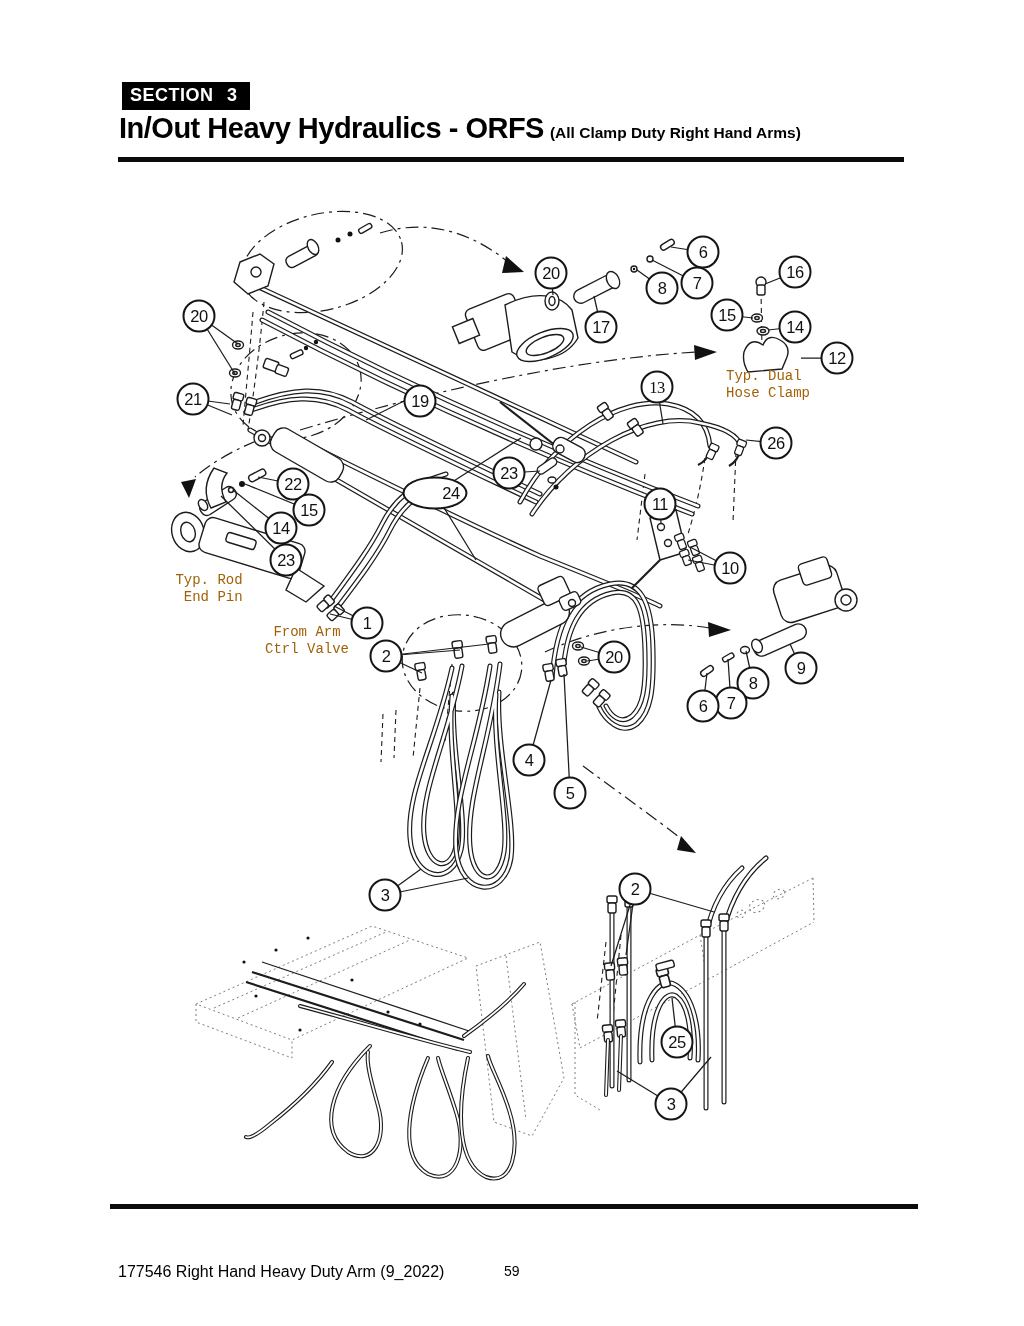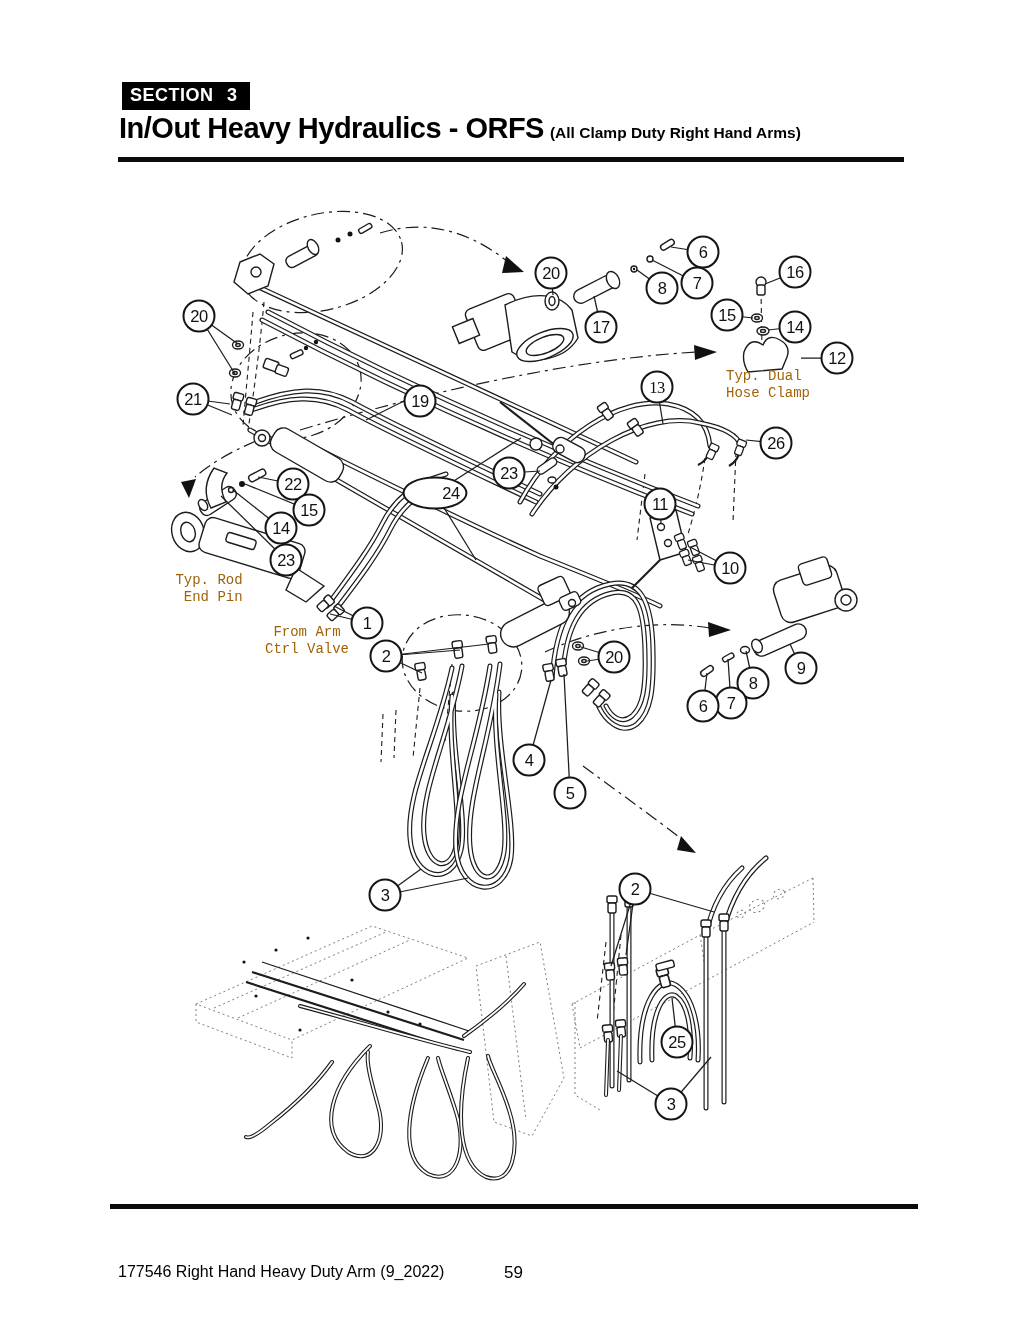--- a/index.html
+++ b/index.html
@@ -15,21 +15,21 @@
     letter-spacing:.5px;
   }
   .title-row{position:absolute;left:119px;top:112px;white-space:nowrap;}
   .title-main{font-size:29px;font-weight:bold;letter-spacing:-.5px;}
   .title-sub{font-size:15.5px;font-weight:bold;margin-left:6px;}
   .rule{position:absolute;background:#0b0b0b;}
   .rule-top{left:118px;top:157px;width:786px;height:4.5px;}
   .rule-bottom{left:110px;top:1204px;width:808px;height:4.5px;}
   
   .footer-left{position:absolute;left:118px;top:1263px;font-size:16px;}
-  .footer-page{position:absolute;left:504px;top:1263px;font-size:17px;}
+  .footer-page{position:absolute;left:504px;top:1263px;font-size:14px;}
   
   #diagram{position:absolute;left:0;top:0;width:1024px;height:1326px;}
   #diagram svg{position:absolute;left:0;top:0;}
   #art-svg{z-index:1;} #leader-svg{z-index:2;}
   .balloon{
     position:absolute;z-index:3;width:29px;height:29px;border:2px solid #151515;
     border-radius:50%;background:#fff;display:flex;align-items:center;justify-content:center;
     font-size:16.5px;color:#111;transform:translate(-50%,-50%);letter-spacing:-.5px;
   }
   .dlabel{position:absolute;z-index:3;font-size:14px;line-height:16.5px;white-space:nowrap;color:#a16207;font-family:Liberation Mono, monospace;}

